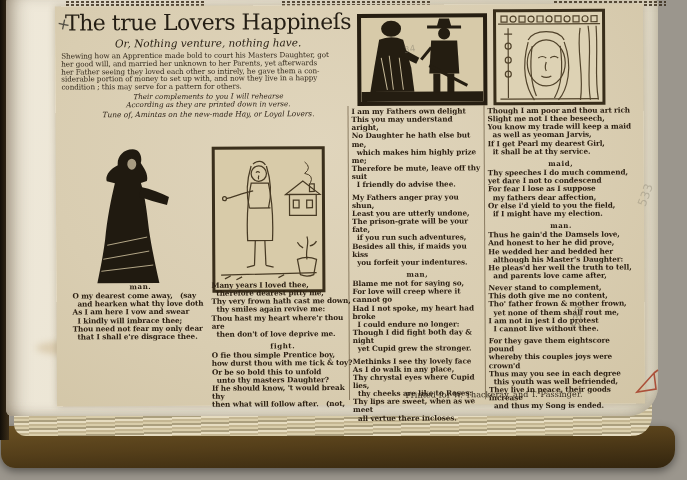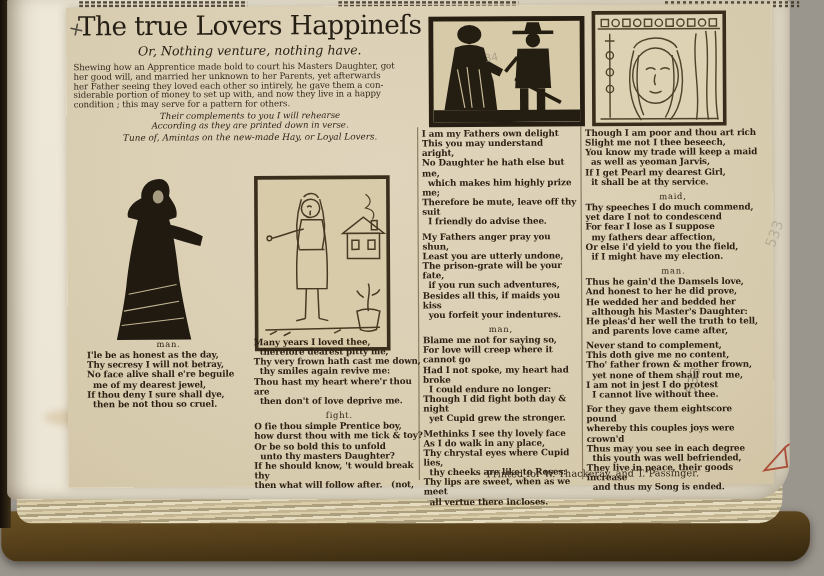--- a/index.html
+++ b/index.html
@@ -39,21 +39,21 @@
   
   .cutA{position:absolute;left:302px;top:9px;width:122px;height:84px;border:4px solid #261e12;background:#d7caa9;}
   .cutB{position:absolute;left:438px;top:5px;width:106px;height:90px;border:3px solid #382d1a;background:#ddd2b4;}
   .cutC{position:absolute;left:29px;top:141px;width:96px;height:138px;}
   .cutD{position:absolute;left:156px;top:141px;width:107px;height:140px;border:3px solid #3a2f1c;background:#d8cba9;}
   
   .rule{position:absolute;top:101px;width:1px;height:294px;background:rgba(95,78,52,.65);}
   .verse-col{position:absolute;font-weight:700;font-size:7.3px;line-height:8.15px;
              letter-spacing:-.1px;color:#2d2114;}
   .stanza{white-space:pre-wrap;margin-bottom:4px;}
-  .speaker{text-align:center;font-weight:400;font-size:7px;letter-spacing:.6px;margin:1px 0 1px;}
+  .speaker{text-align:center;font-weight:700;font-size:7px;letter-spacing:.6px;margin:1px 0 1px;}
   .imprint{position:absolute;left:296px;top:386px;width:282px;text-align:center;
            font-size:8px;color:#31281b;letter-spacing:.1px;}
   
   .pencil{position:absolute;z-index:6;font-family:"DejaVu Sans",sans-serif;color:#87806f;}
   .p-main{left:566px;top:310px;font-size:11px;letter-spacing:1px;transform:rotate(-78deg);opacity:.85;}
   .p-faint{left:634px;top:188px;font-size:12px;transform:rotate(-70deg);opacity:.4;}
   .p-squig{left:404px;top:44px;font-size:9px;transform:rotate(-10deg);opacity:.5;}
   .redmark{position:absolute;left:634px;top:368px;z-index:6;opacity:.9;}
 </style>
 </head>
@@ -172,26 +172,26 @@
           <path d="M6,128 L106,126 M10,132 l6,-3 M22,133 l6,-3 M66,131 l6,-3"></path>
           <path d="M94,10 q8,6 0,12 q10,2 6,10" stroke-width="1"></path>
         </svg>
       </div>
 
       <div class="rule" style="left:292px"></div>
       <div class="rule" style="left:428px"></div>
 
       <div class="verse-col" style="left:16px;top:276px;width:136px">
           <div class="speaker">man.</div>
-          <div class="stanza">I'le be as honest as the day,
-Thy secresy I will not betray,
-No face alive shall e're beguile
-  me of my dearest jewel,
-If thou deny I sure shall dye,
-  then be not thou so cruel.</div>
+          <div class="stanza">O my dearest come away,   (say
+  and hearken what thy love doth
+As I am here I vow and swear
+  I kindly will imbrace thee;
+Thou need not fear my only dear
+  that I shall e're disgrace thee.</div>
         </div>
       <div class="verse-col" style="left:155px;top:276px;width:142px">
           <div class="stanza">Many years I loved thee,
   therefore dearest pitty me,
 Thy very frown hath cast me down,
   thy smiles again revive me:
 Thou hast my heart where'r thou are
   then don't of love deprive me.</div>
           <div class="speaker">fight.</div>
           <div class="stanza">O fie thou simple Prentice boy,

